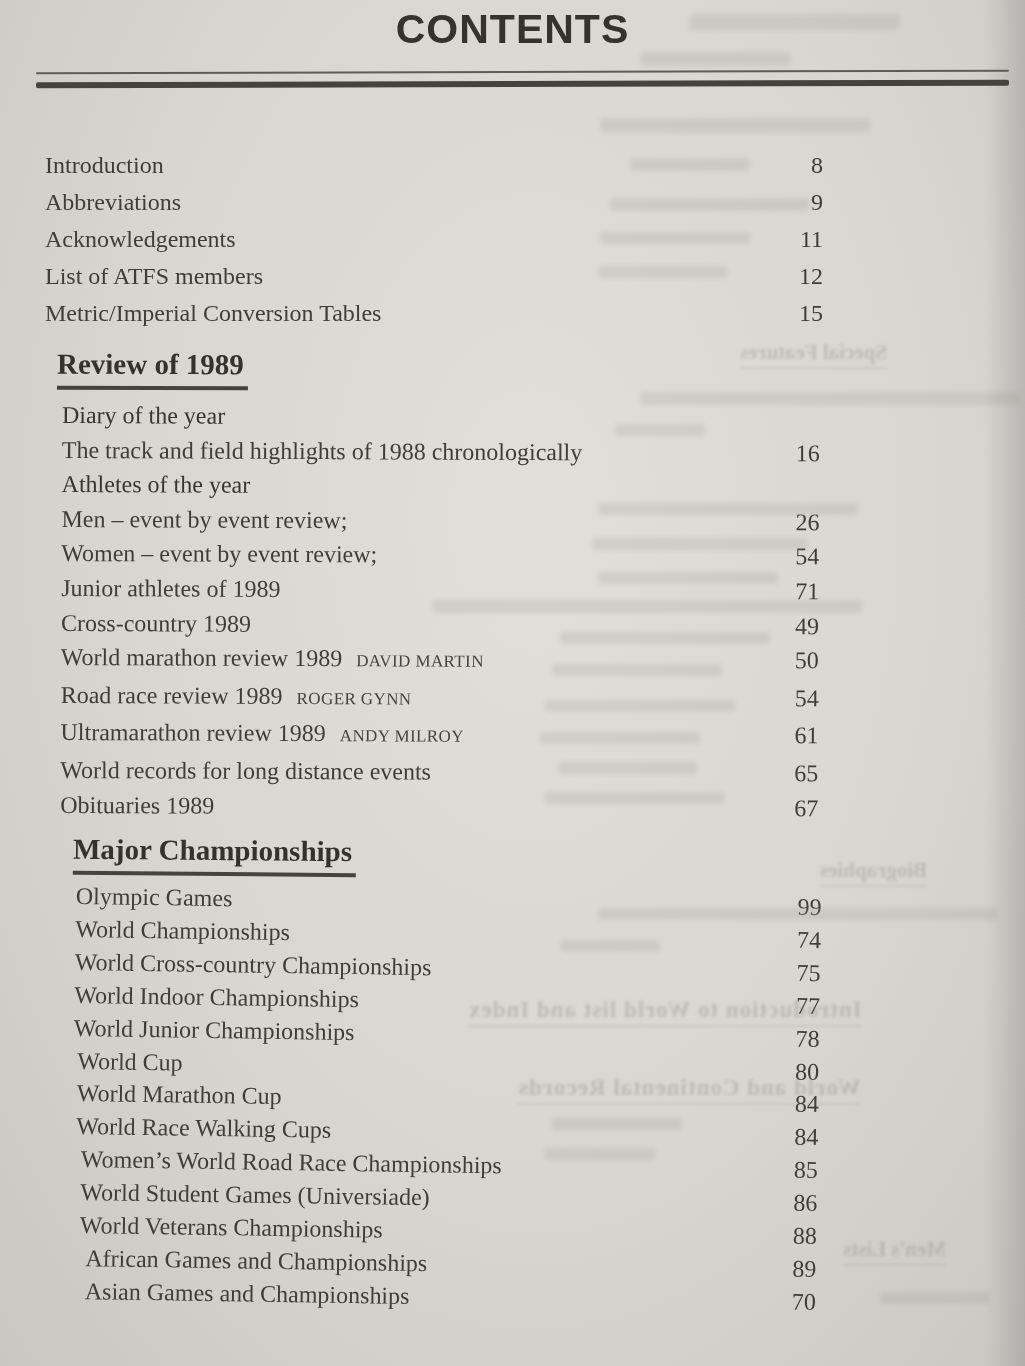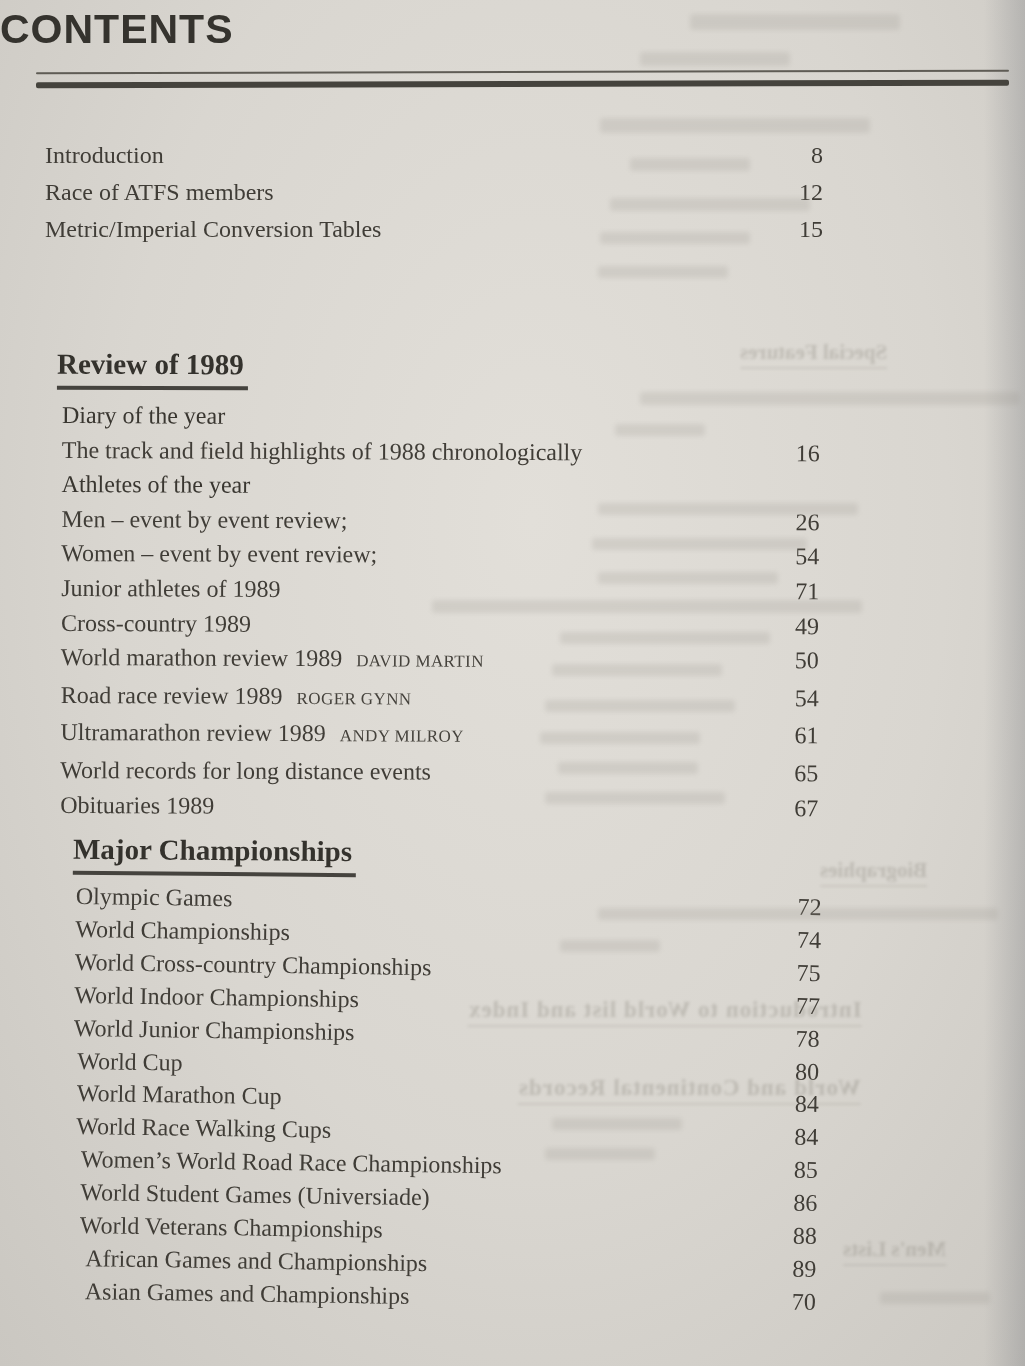--- a/index.html
+++ b/index.html
@@ -5,38 +5,38 @@
   html,body{margin:0;padding:0;}
   body{
     width:1025px;height:1366px;position:relative;overflow:hidden;
     font-family:"Liberation Serif", serif;color:#403d37;
     background:
       linear-gradient(to right, rgba(0,0,0,0) 96%, rgba(80,85,95,.22) 100%),
       radial-gradient(ellipse at 52% 38%, #e2dfd9 0%, #d9d6d0 55%, #cac7c1 100%);
   }
   .abs{position:absolute;}
   .page-title{
-    top:6px;left:0;width:1025px;text-align:left;
+    top:6px;left:0;width:1025px;text-align:center;
     font-family:"Liberation Sans", sans-serif;font-weight:bold;
     font-size:41px;letter-spacing:1px;color:#35332e;
   }
   .rule{left:36px;right:16px;border-radius:2px;}
   .rule.thin{top:71px;height:2px;background:#5f5c55;transform:rotate(-.15deg);}
   .rule.thick{top:81px;height:6px;background:#45433d;transform:rotate(-.15deg);}
 
   .toc-list{position:absolute;}
   .toc-row{display:flex;align-items:baseline;font-size:24px;}
   .toc-row .left{flex:1;min-width:0;}
   .toc-row .page{min-width:64px;text-align:right;}
   .toc-row .author{font-size:17px;letter-spacing:.4px;margin-left:8px;color:#45423c;}
   .toc-row .author:empty{display:none;}
   .toc-row .page:empty{display:none;}
   .toc-row.subhead .label{font-weight:normal;color:#393630;}
 
-  #front-list{top:137px;left:45px;width:778px;}
+  #front-list{top:147px;left:45px;width:778px;}
   #front-list .toc-row{line-height:37px;}
 
   .section-heading{
     font-size:29px;font-weight:bold;color:#34322d;
     display:inline-block;border-bottom:4px solid #45433e;padding:0 4px 5px 0;
   }
   #review-heading{top:348px;left:57px;transform:rotate(.2deg);}
   #review-list{top:398px;left:62px;width:758px;transform:rotate(.25deg);transform-origin:left top;}
   #review-list .toc-row{line-height:34.6px;}
 
@@ -67,25 +67,39 @@
 <div class="toc-list" id="front-list">
 
     <div class="toc-row">
       <span class="left">
         <span class="label">Introduction</span>
         
       </span>
       <span class="page">8</span>
     </div>
 
-
-
-    <div class="toc-row">
-      <span class="left">
-        <span class="label">Race of ATFS members</span>
+    <div class="toc-row">
+      <span class="left">
+        <span class="label">Abbreviations</span>
+        
+      </span>
+      <span class="page">9</span>
+    </div>
+
+    <div class="toc-row">
+      <span class="left">
+        <span class="label">Acknowledgements</span>
+        
+      </span>
+      <span class="page">11</span>
+    </div>
+
+    <div class="toc-row">
+      <span class="left">
+        <span class="label">List of ATFS members</span>
         
       </span>
       <span class="page">12</span>
     </div>
 
     <div class="toc-row">
       <span class="left">
         <span class="label">Metric/Imperial Conversion Tables</span>
         
       </span>
@@ -200,21 +214,21 @@
 <div class="abs" id="majors-heading">
   <span class="section-heading">Major Championships</span>
 </div>
 <div class="toc-list" id="majors-list">
 
     <div class="toc-row">
       <span class="left">
         <span class="label">Olympic Games</span>
         
       </span>
-      <span class="page">72</span>
+      <span class="page">99</span>
     </div>
 
     <div class="toc-row">
       <span class="left">
         <span class="label">World Championships</span>
         
       </span>
       <span class="page">74</span>
     </div>
 

